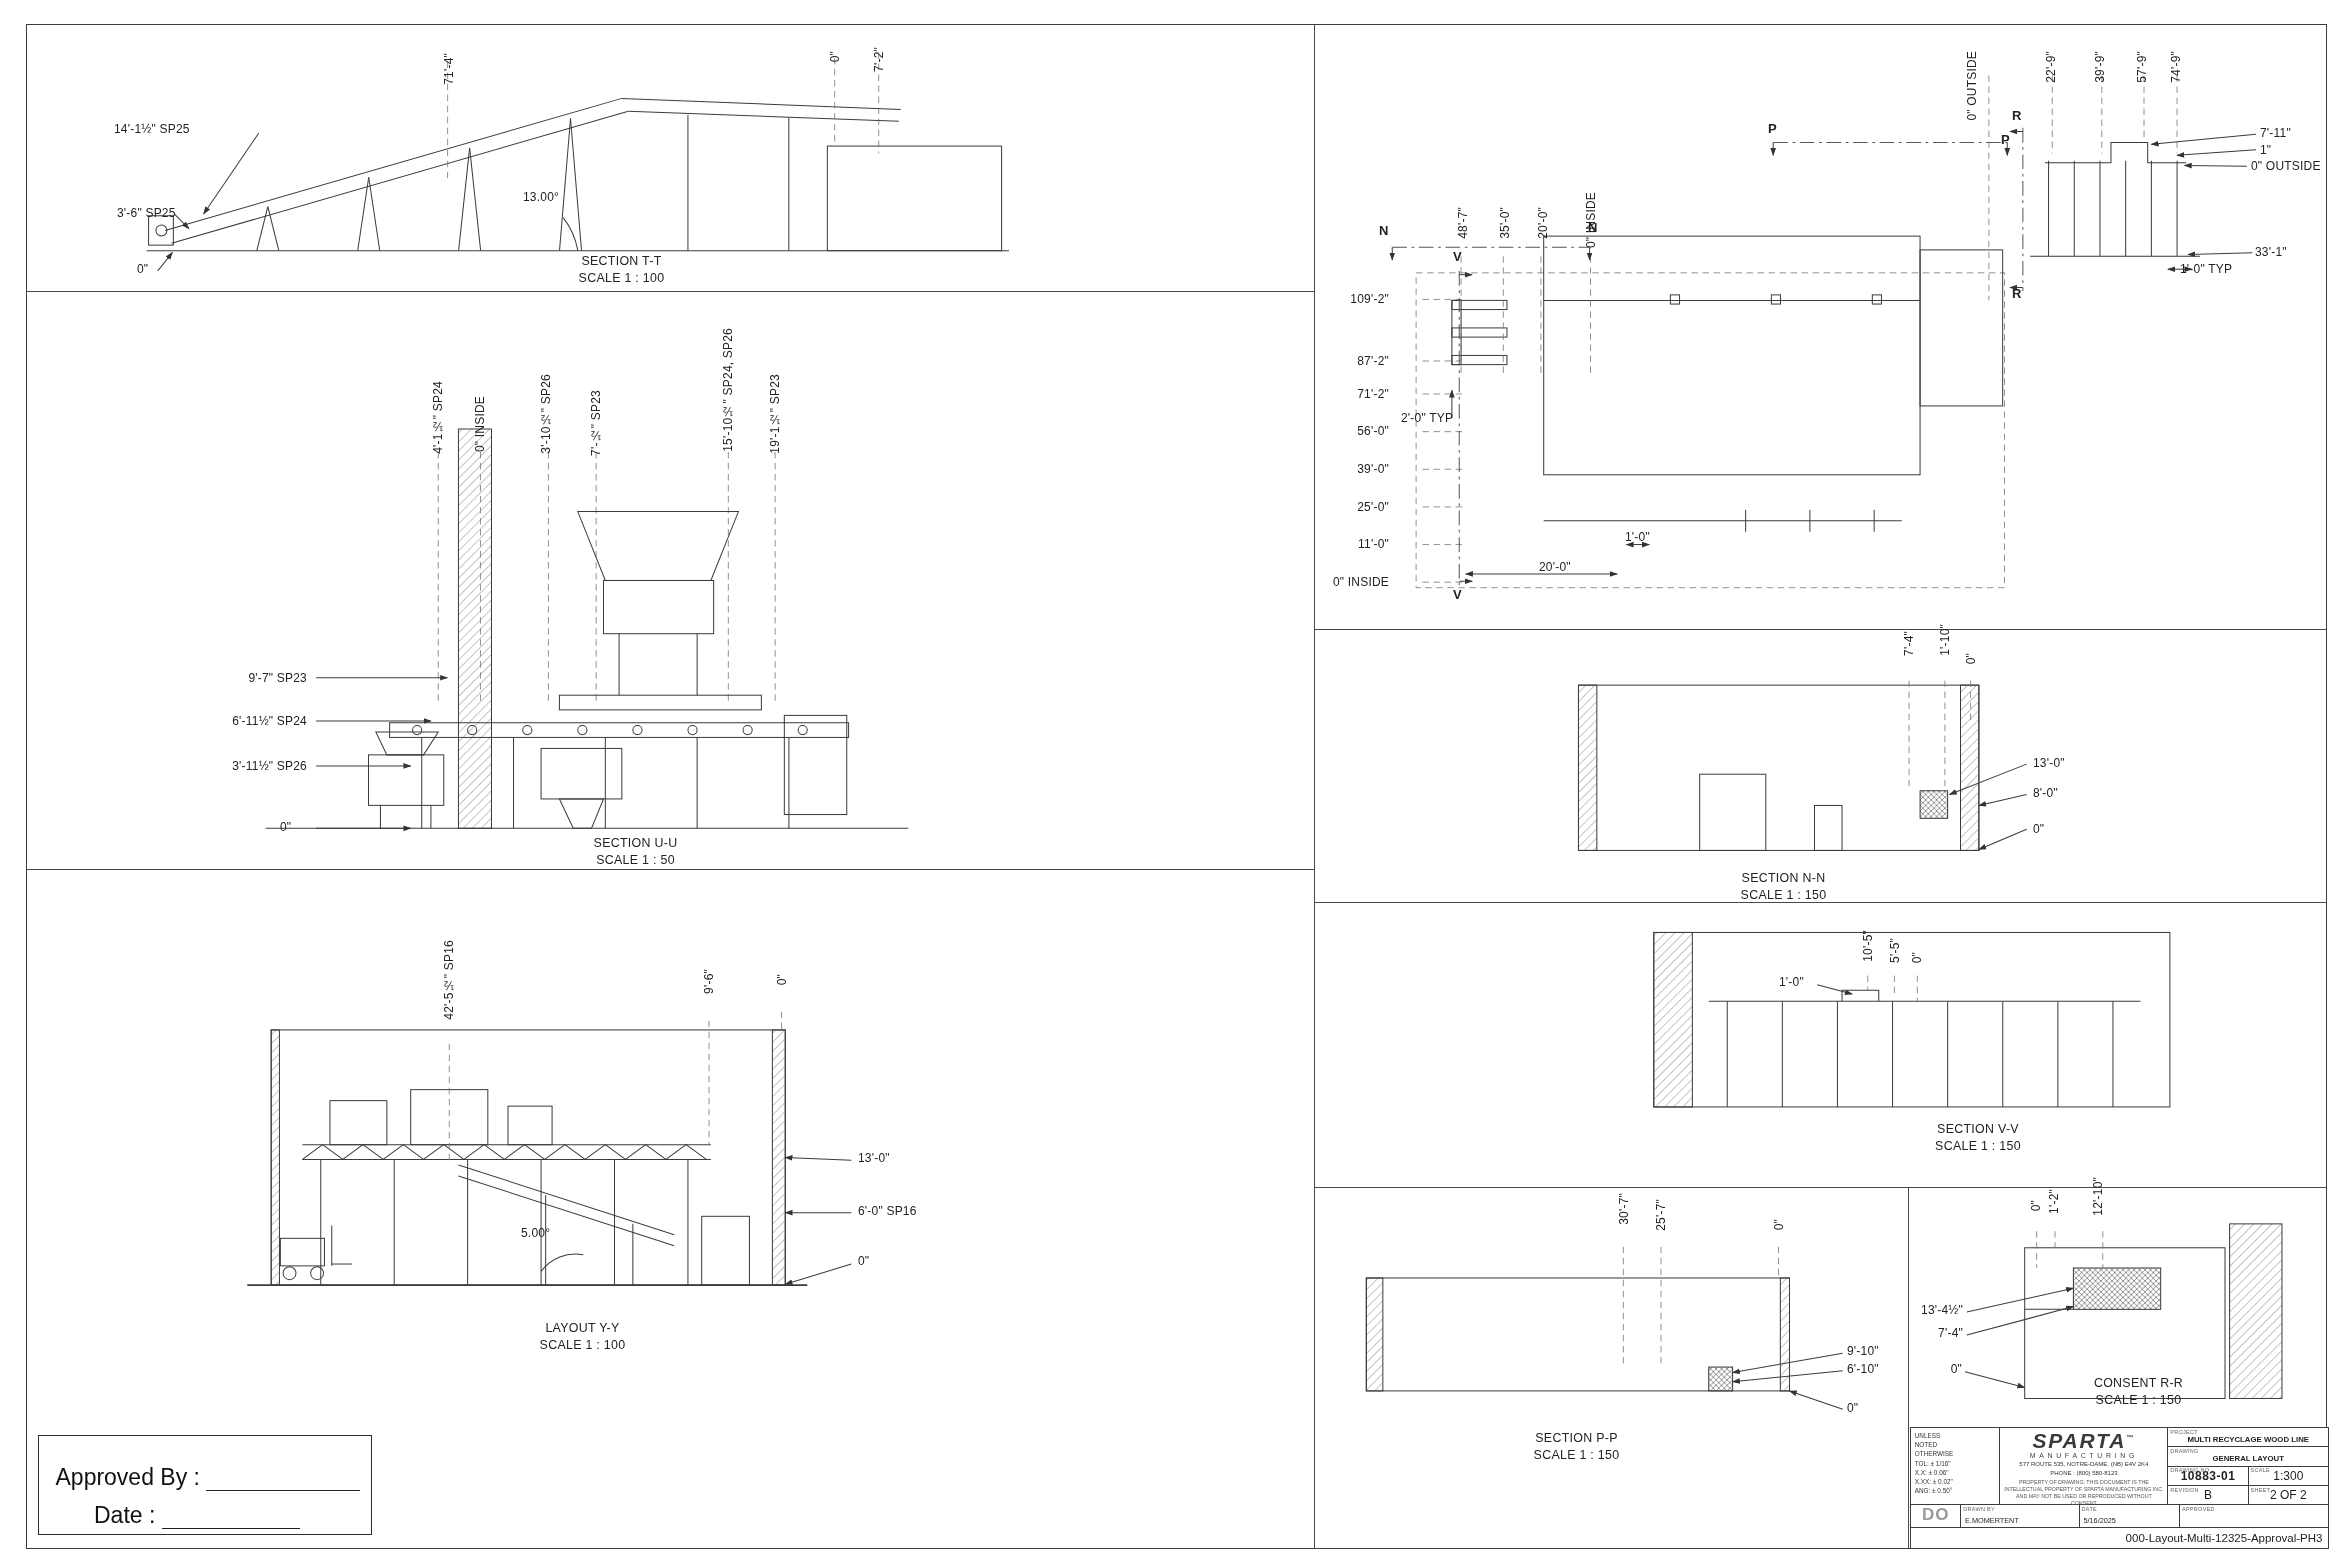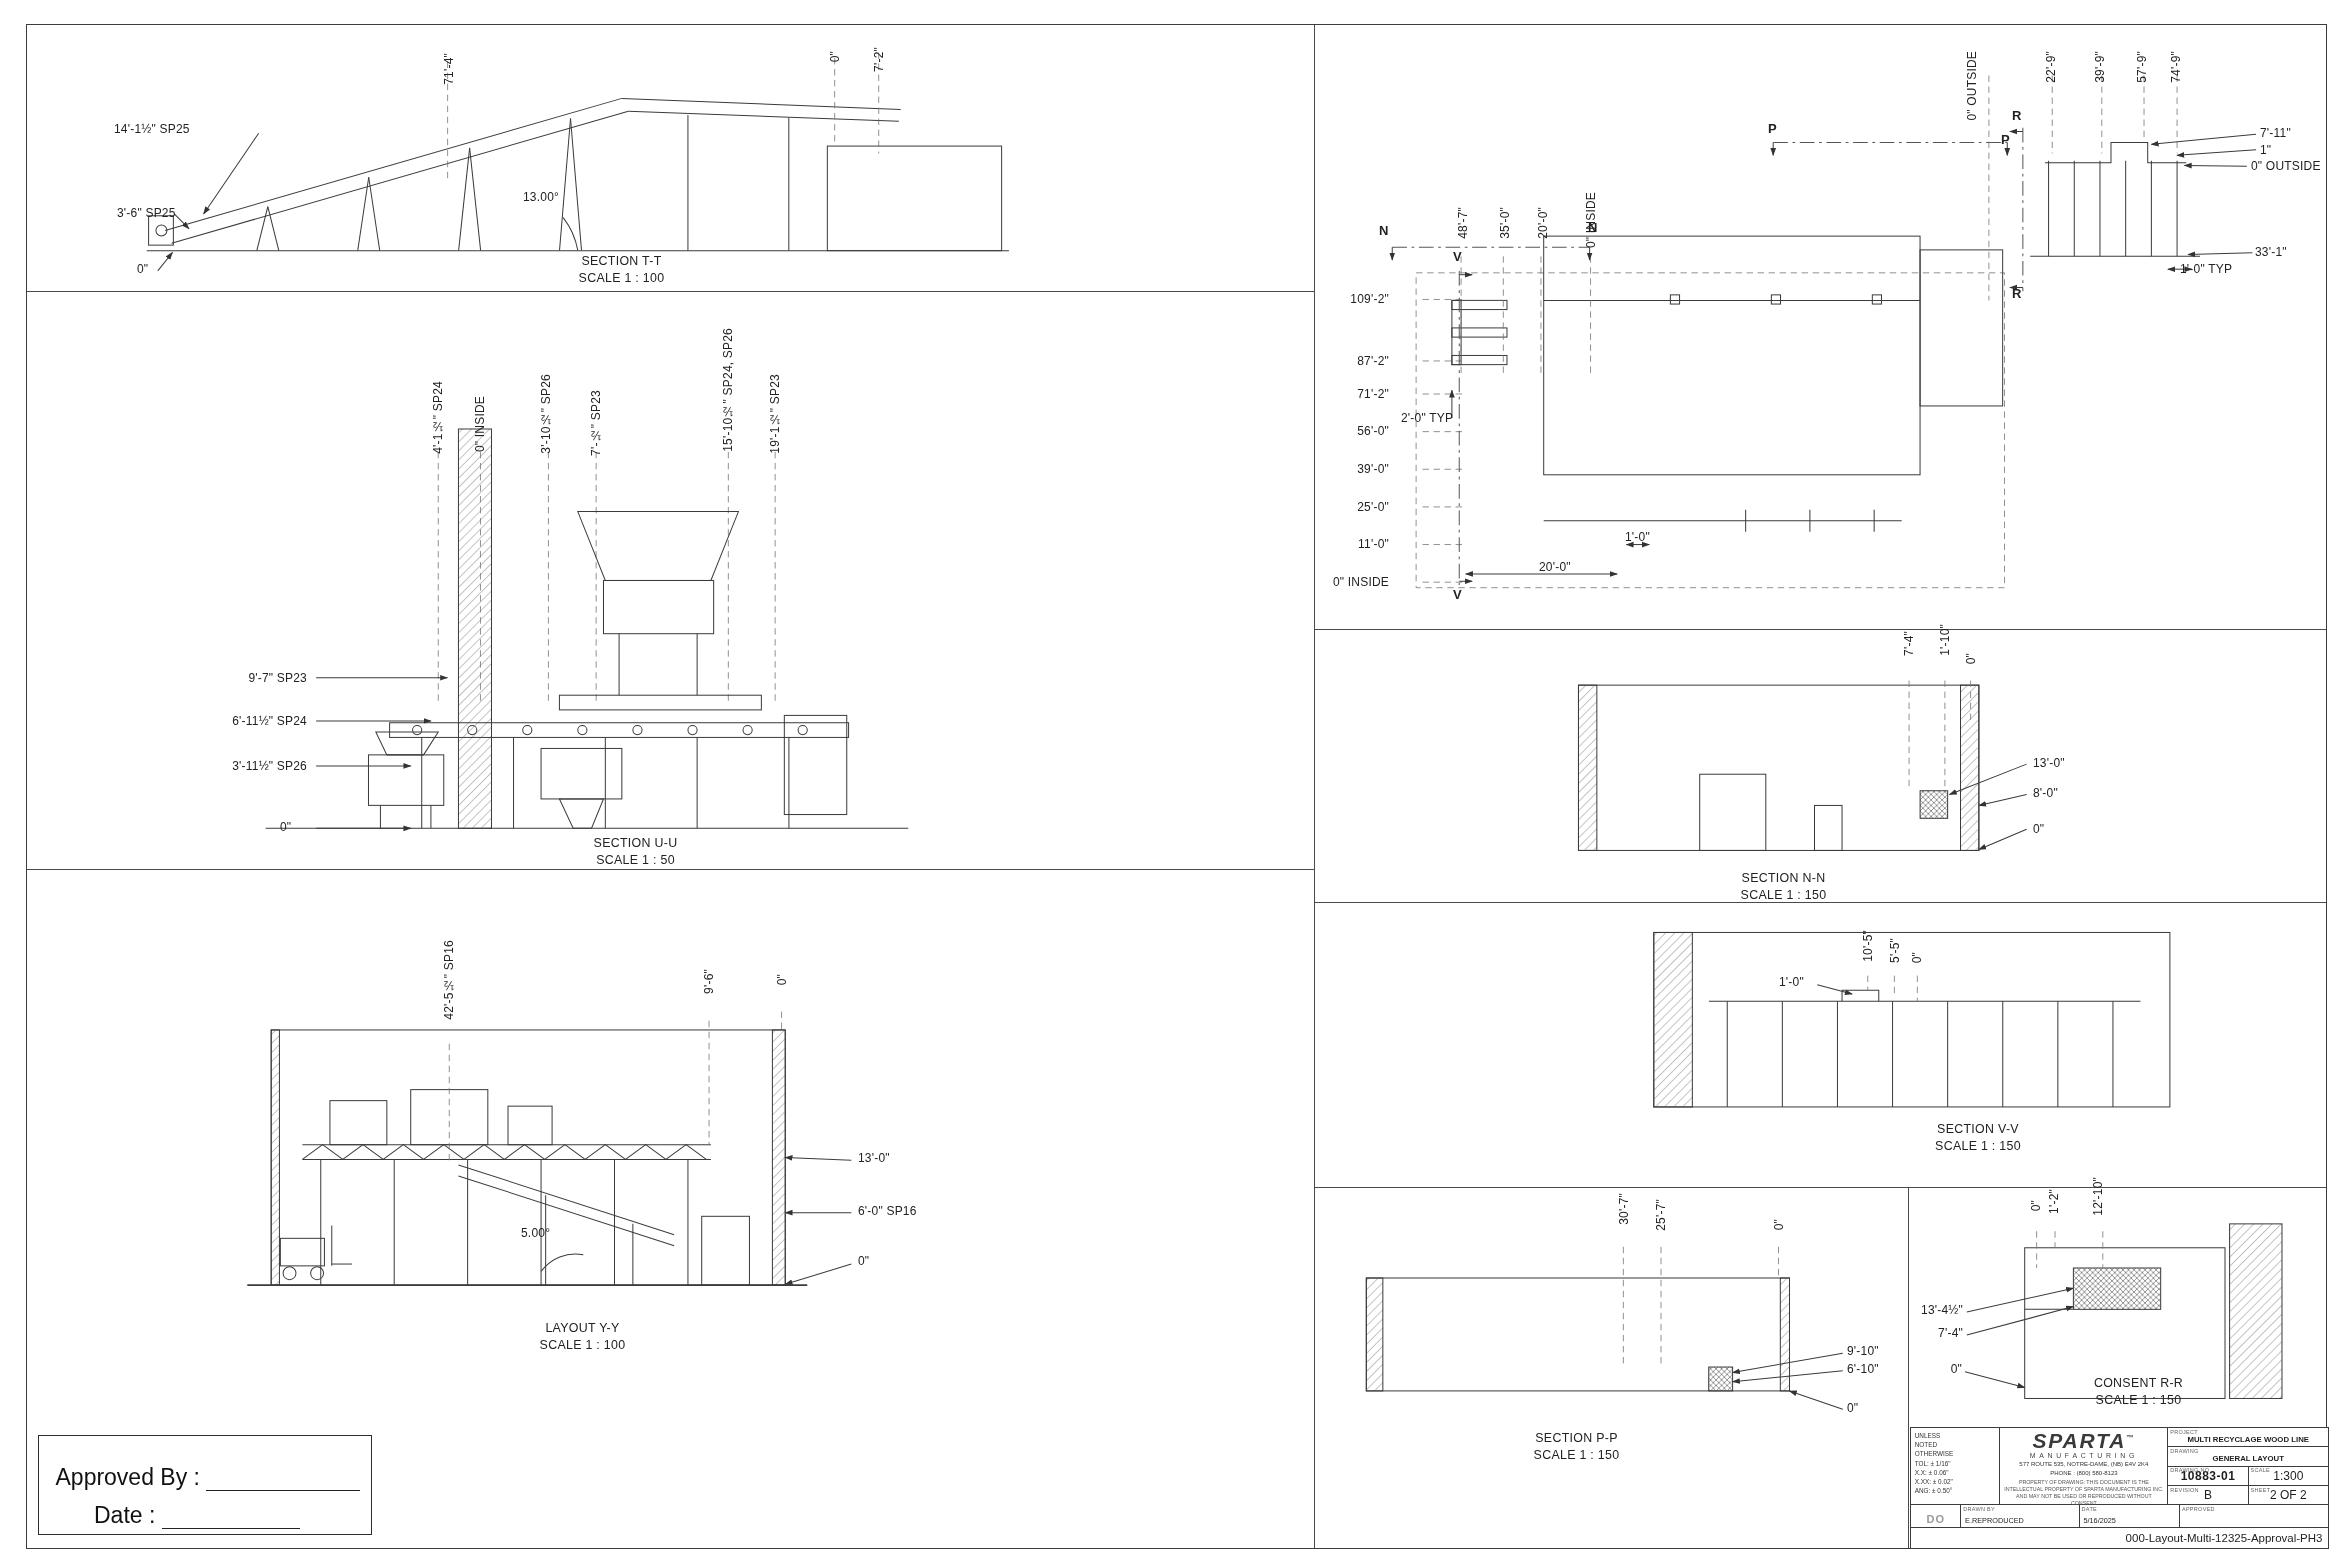--- a/index.html
+++ b/index.html
@@ -37,21 +37,21 @@
   .tb .frow{display:flex;border-bottom:0.9px solid #3c3c3c;position:relative;flex:1;}
   .tb .frow:last-child{border-bottom:none;}
   .tb .fcell{flex:1;position:relative;border-right:0.9px solid #3c3c3c;display:flex;align-items:flex-end;justify-content:center;padding-bottom:1.8px;}
   .tb .fcell:last-child{border-right:none;}
   .tb .tiny{position:absolute;left:1.8px;top:0.9px;font-size:5.5px;color:#666;letter-spacing:0.3px;}
   .tb .v1{font-size:7.8px;font-weight:bold;text-align:center;line-height:1.15;}
   .tb .v2{font-size:12px;}
   .tb .v3{font-size:12px;font-weight:bold;letter-spacing:0.5px;}
   .tb .meta{height:22px;border-top:0.9px solid #3c3c3c;display:flex;align-items:stretch;font-size:7.3px;}
   .tb .mcell{border-right:0.9px solid #3c3c3c;position:relative;display:flex;align-items:flex-end;padding:0 3.7px 1.8px 3.7px;}
-  .tb .do{font-size:11px;color:#9a9a9a;font-weight:bold;letter-spacing:0.9px;width:42px;justify-content:center;}
+  .tb .do{font-size:17px;color:#9a9a9a;font-weight:bold;letter-spacing:0.9px;width:42px;justify-content:center;}
   .tb .file{height:20px;border-top:0.9px solid #3c3c3c;display:flex;align-items:center;justify-content:flex-end;padding-right:5.5px;font-size:11.5px;color:#222;}
 </style>
 </head>
 <body>
 
 <div class="page">
 
 <svg width="0" height="0" aria-hidden="true">
   <defs>
     <pattern id="hatch" width="7" height="7" patternUnits="userSpaceOnUse" patternTransform="rotate(45)">
@@ -483,21 +483,21 @@
             <span class="tiny">SHEET</span>
             <span class="v2">2 OF 2</span>
           </div>
         </div>
       </div>
     </div>
     <div class="meta">
       <div class="mcell do">DO</div>
       <div class="mcell" style="width:110px">
         <span class="tiny">DRAWN BY</span>
-        <span>E.REPRODUCED</span>
+        <span>E.MOMERTENT</span>
       </div>
       <div class="mcell" style="width:92px">
         <span class="tiny">DATE</span>
         <span>5/16/2025</span>
       </div>
       <div class="mcell" style="flex:1;border-right:none">
         <span class="tiny">APPROVED</span>
       </div>
     </div>
     <div class="file">000-Layout-Multi-12325-Approval-PH3</div>

